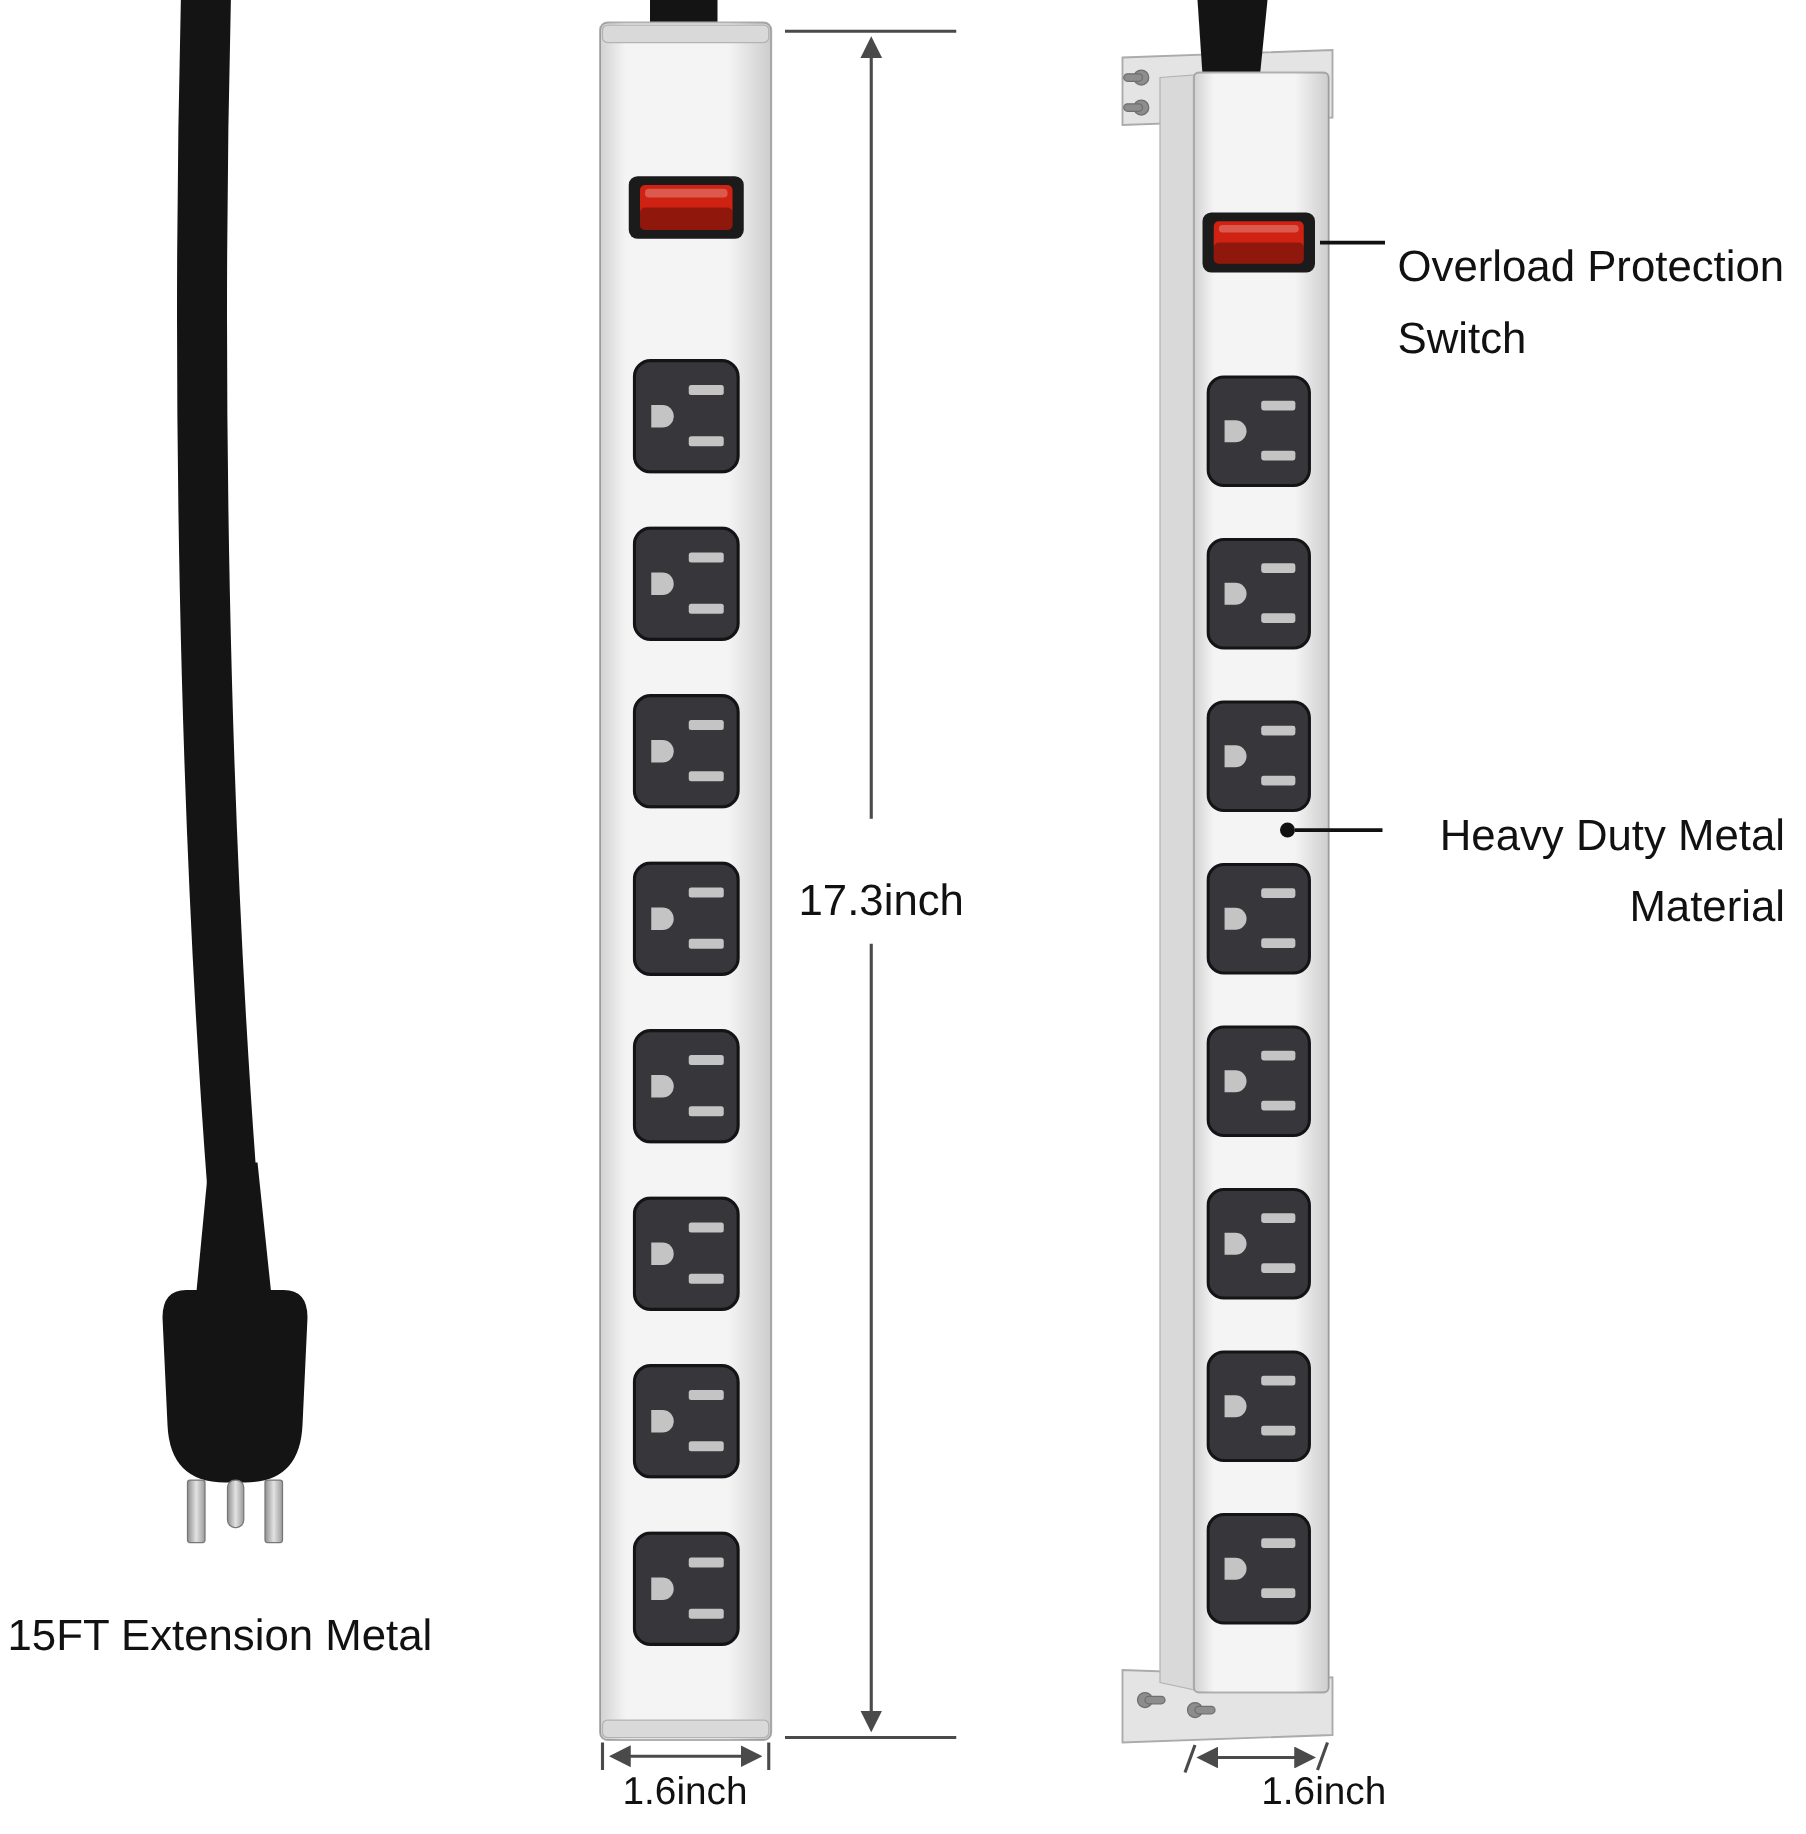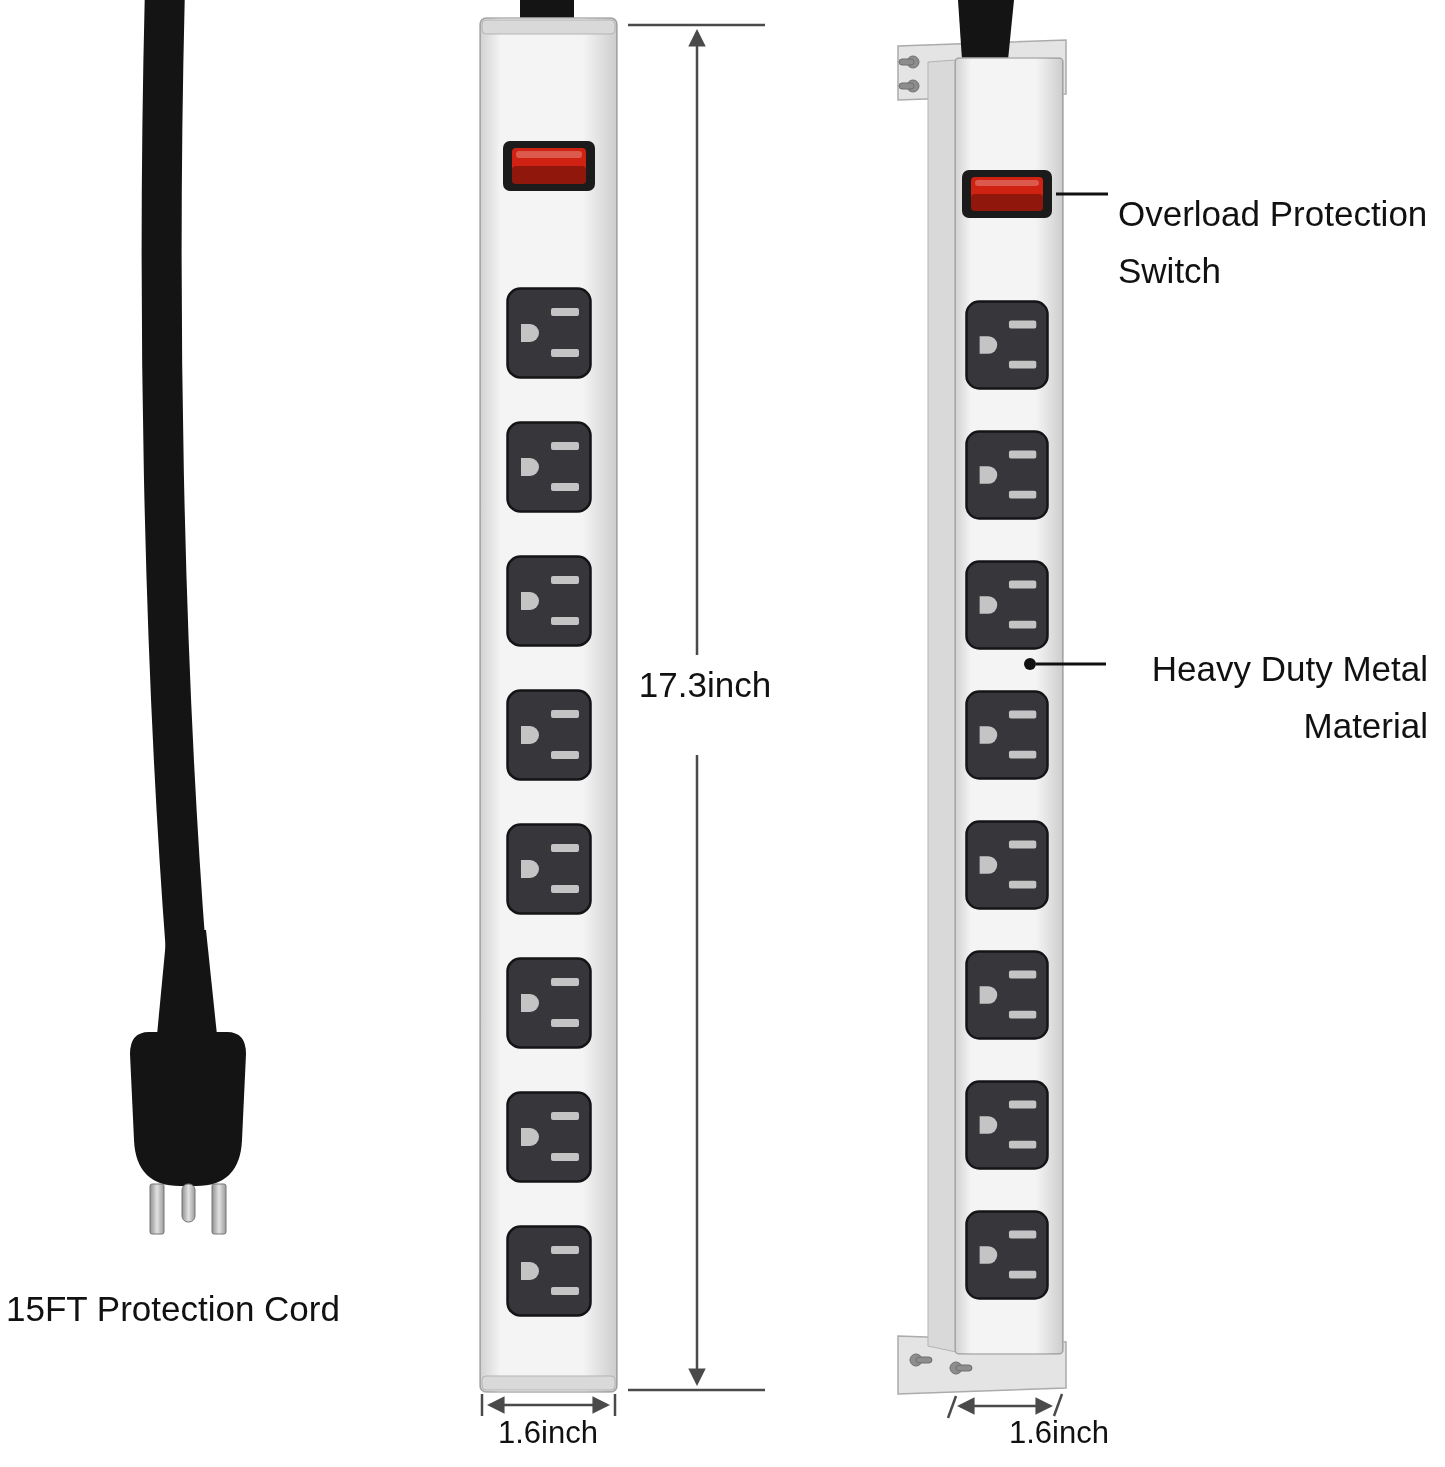--- a/index.html
+++ b/index.html
@@ -3,21 +3,21 @@
 <meta charset="utf-8">
 <style>
   html,body{margin:0;padding:0;background:#fff;}
   .scene{
     position:relative;width:1445px;height:1467px;background:#fff;overflow:hidden;
     font-family:"Liberation Sans","DejaVu Sans",sans-serif;
   }
   svg.art{position:absolute;left:0;top:0;width:100%;height:100%;}
   .label{position:absolute;color:var(--text,#111);font-size:35px;line-height:1.62;}
   .lbl-extension{left:6px;top:1281px;white-space:nowrap;}
-  .lbl-length{left:620px;top:657px;width:170px;text-align:center;white-space:nowrap;}
+  .lbl-length{left:620px;top:693px;width:170px;text-align:center;white-space:nowrap;}
   .lbl-width-left{left:478px;top:1408px;width:140px;text-align:center;font-size:31px;}
   .lbl-overload{left:1118px;top:186px;width:345px;}
   .lbl-material{left:1118px;top:641px;width:310px;text-align:right;}
   .lbl-width-right{left:993px;top:1408px;width:132px;text-align:center;font-size:31px;}
 
   .cord-fill{fill:var(--cord,#141414);}
   .cord-stroke{stroke:var(--cord,#141414);fill:none;}
   .strip-front{fill:var(--strip-body,#f4f4f4);stroke:var(--strip-edge,#b0b0b0);stroke-width:1.5;}
   .strip-face{fill:#d9d9d9;stroke:#b3b3b3;stroke-width:1;}
   .bracket{fill:#e4e4e4;stroke:#ababab;stroke-width:1.5;}
@@ -143,19 +143,19 @@
     <circle cx="1030" cy="664" r="6" fill="#111"></circle>
     <line class="callout" x1="1036" y1="664" x2="1106" y2="664"></line>
 
     <g>
       <line class="dim-line" x1="956" y1="1396" x2="948" y2="1418"></line>
       <line class="dim-line" x1="1062" y1="1394" x2="1054" y2="1416"></line>
       <line class="dim-line" x1="960" y1="1406" x2="1050" y2="1406" marker-start="url(#arr)" marker-end="url(#arr)"></line>
     </g>
   </svg>
 
-  <div class="label lbl-extension">15FT Protection Cord</div>
+  <div class="label lbl-extension">15FT Extension Metal</div>
   <div class="label lbl-length">17.3inch</div>
   <div class="label lbl-width-left">1.6inch</div>
   <div class="label lbl-overload">Overload Protection Switch</div>
   <div class="label lbl-material">Heavy Duty Metal Material</div>
   <div class="label lbl-width-right">1.6inch</div>
 </div>
 
 </body></html>

